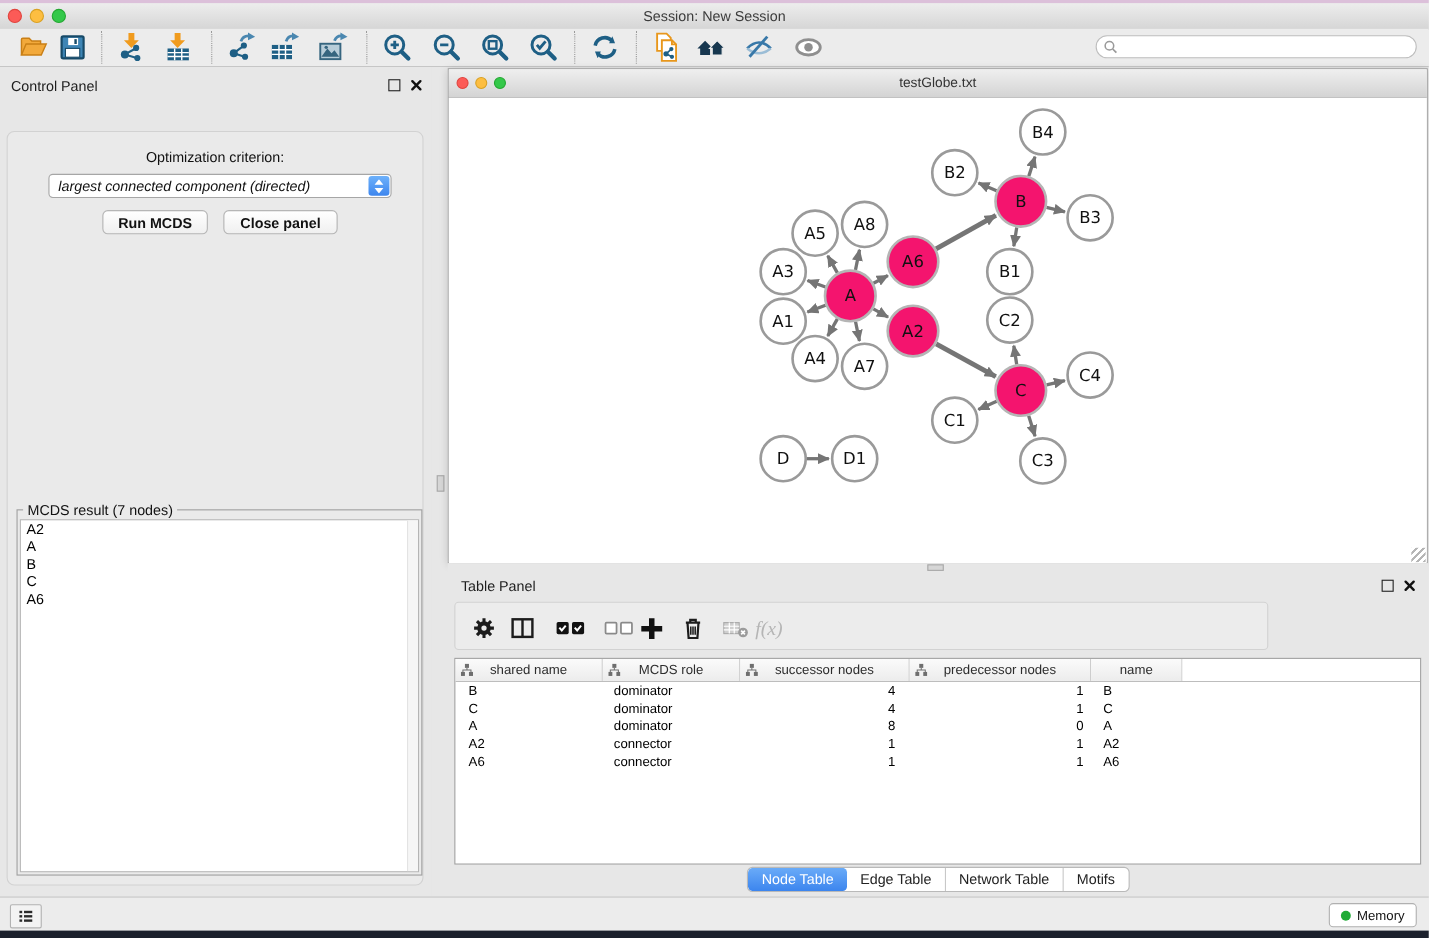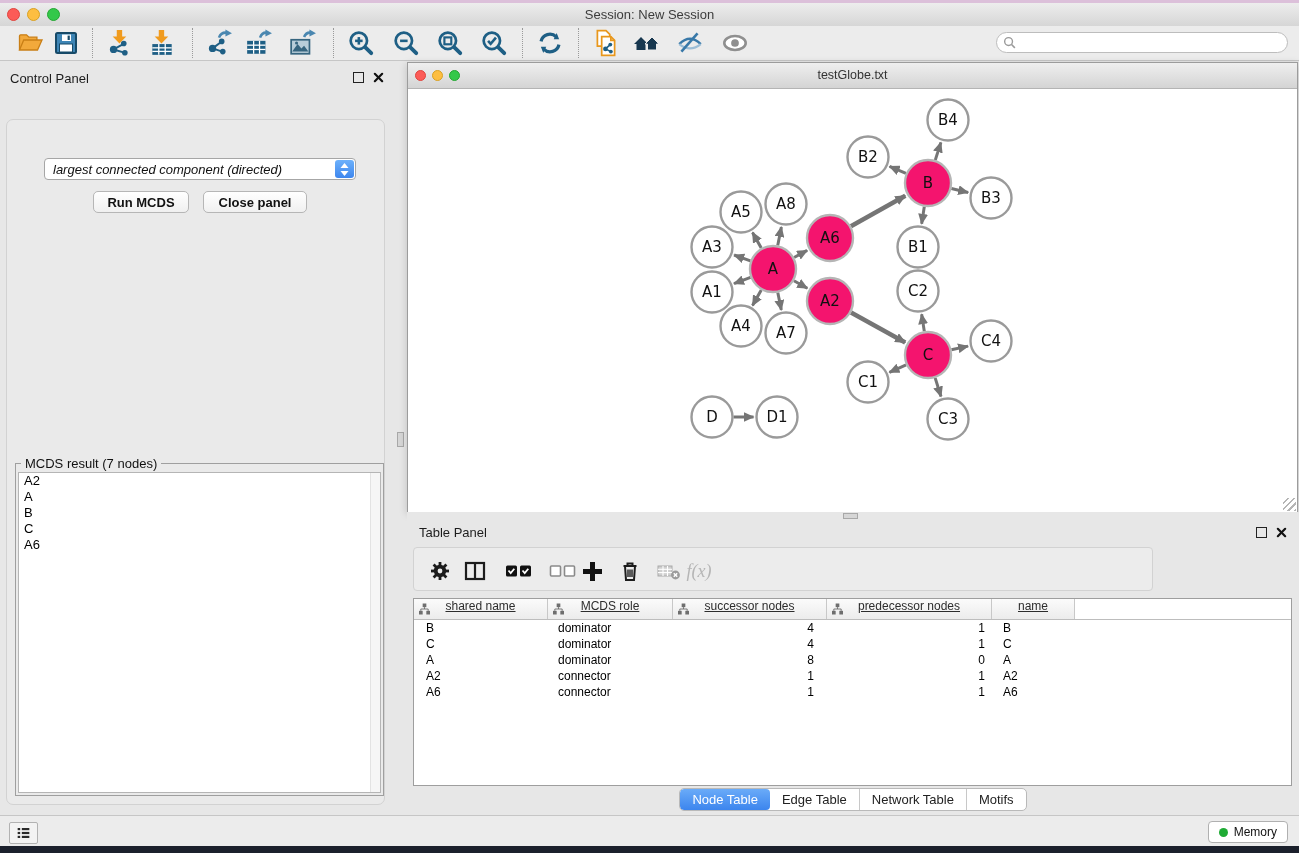--- a/index.html
+++ b/index.html
@@ -79,23 +79,23 @@
   
   .table-panel{position:absolute;left:407px;top:520px;width:892px;height:295px;background:#e7e7e7;}
   .tp-toolbar{position:absolute;left:6px;top:27px;width:740px;height:44px;background:#ececec;
               border:1px solid #d2d2d2;border-radius:4px;box-sizing:border-box;}
   .tp-ico{position:absolute;top:10px;width:26px;height:26px;display:flex;align-items:center;
           justify-content:center;background:none;border:none;padding:0;}
   .fx{font-family:"Liberation Serif","DejaVu Serif",serif;font-style:italic;font-size:18px;color:#b5b5b5;}
   .tablebox{position:absolute;left:6px;top:78px;width:879px;height:188px;background:#fff;
             border:1px solid #9e9e9e;box-sizing:border-box;overflow:hidden;}
   .thead{display:flex;height:20px;border-bottom:1px solid #bdbdbd;}
-  .hcell{position:relative;display:flex;justify-content:center;
+  .hcell{position:relative;display:flex;align-items:center;justify-content:center;
          box-sizing:border-box;border-right:1px solid #c8c8c8;
-         background:linear-gradient(#fbfbfb,#ececec);font-size:12px;color:#2d2d2d;text-decoration:underline;}
+         background:linear-gradient(#fbfbfb,#ececec);font-size:12px;color:#2d2d2d;}
   .hcell .hicon{position:absolute;left:5px;top:4px;}
   .hcell.filler{background:#fff;border-right:none;flex:1;}
   .trow{display:flex;height:16px;align-items:center;}
   .tcell{box-sizing:border-box;font-size:12px;color:#000;white-space:nowrap;overflow:hidden;}
   .tabs-wrap{position:absolute;left:0;top:268px;width:100%;display:flex;justify-content:center;}
   
   .statusbar{position:absolute;left:0;top:815px;width:1299px;height:31px;background:#ececec;
              border-top:1px solid #c6c6c6;}
   .list-btn{position:absolute;left:9px;top:6px;width:29px;height:22px;background:#f3f3f3;
             border:1px solid #b2b2b2;border-radius:2px;display:flex;align-items:center;justify-content:center;}
@@ -289,20 +289,21 @@
     <div class="panel-icons">
       <span class="float-ico"></span>
       <svg width="11" height="11" viewBox="0 0 12 12">
           <g stroke="#111" stroke-width="2.4" stroke-linecap="round">
             <line x1="2" y1="2" x2="10" y2="10"></line>
             <line x1="10" y1="2" x2="2" y2="10"></line>
           </g>
         </svg>
     </div>
     <div class="cp-body">
+      <div class="opt-label">Optimization criterion:</div>
       <div class="dropdown">
         <div class="dval">largest connected component (directed)</div>
         <div class="spinner">
           <svg width="9" height="6" viewBox="0 0 9 6">
               <polygon points="4.5,0 0.5,5 8.5,5" fill="#fff"></polygon>
             </svg>
           <svg width="9" height="6" viewBox="0 0 9 6">
               <polygon points="4.5,6 0.5,1 8.5,1" fill="#fff"></polygon>
             </svg>
         </div>

